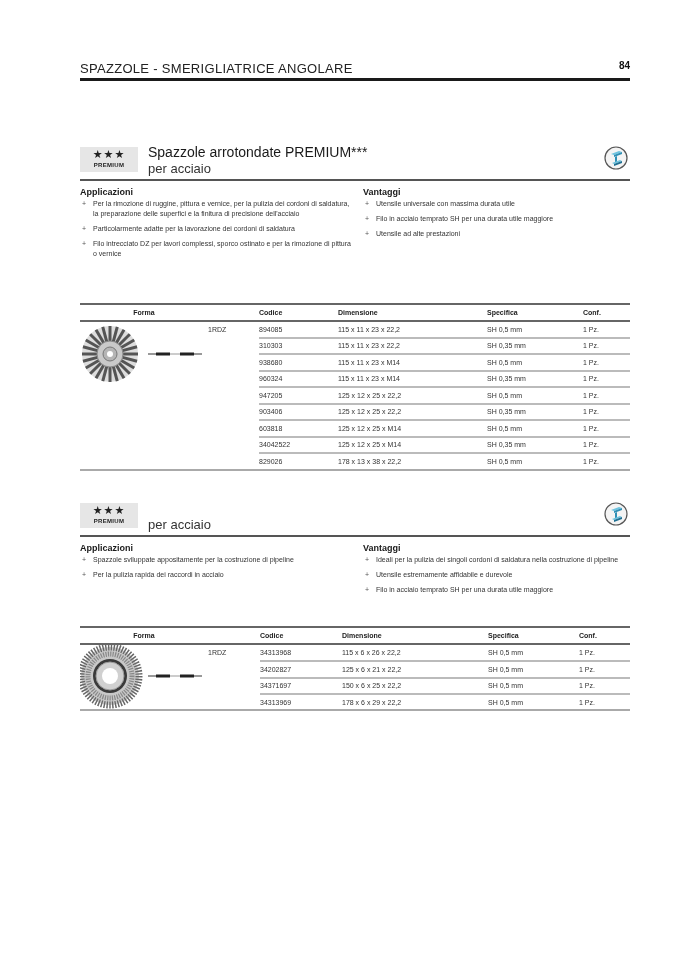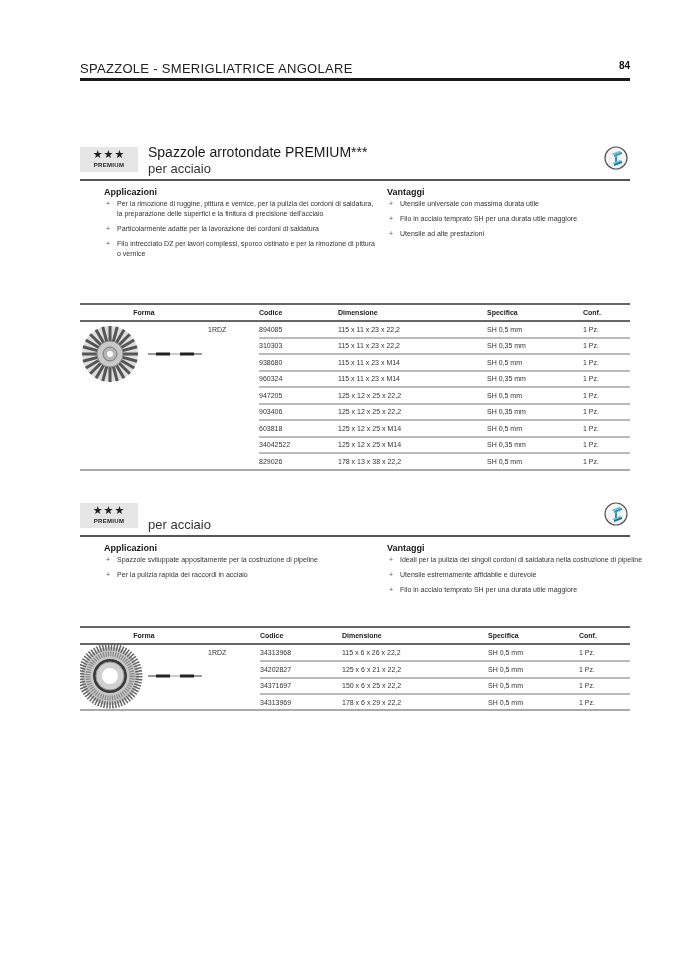--- a/index.html
+++ b/index.html
@@ -13,21 +13,21 @@
   .section { position: absolute; left: 80px; width: 550px; }
   .sec-head { position: relative; height: 40px; }
   .badge { position: absolute; left: 0; top: 7px; width: 58px; height: 25px; background: #e6e6e6; text-align: center; }
   .badge .stars { font-size: 11px; line-height: 13px; letter-spacing: 1px; color: #222; padding-top: 1px; }
   .badge .plabel { font-size: 6px; font-weight: bold; letter-spacing: 0.3px; color: #222; line-height: 9px; }
   .sec-title { position: absolute; left: 68px; top: 4px; font-size: 14px; font-weight: normal; color: #1a1a1a; }
   .sec-sub { position: absolute; left: 68px; top: 21px; font-size: 13px; color: #333; }
   .steel-icon { position: absolute; right: 2px; top: 6px; width: 24px; height: 24px; }
   .sec-rule { position: absolute; left: 0; top: 39px; width: 550px; height: 2px; background: #555; }
 
-  .cols { position: relative; margin-left: 24px; }
+  .cols { position: relative; }
   .col { position: absolute; top: 0; }
   .col h4 { margin: 0 0 2px 0; font-size: 9px; font-weight: bold; color: #1a1a1a; }
   .col ul { list-style: none; margin: 0; padding: 0; }
   .col li { position: relative; padding-left: 13px; font-size: 7px; line-height: 10px; margin-bottom: 5px; color: #333; }
   .col li .plus { position: absolute; left: 2px; top: 0; color: #555; }
 
   table.prod { position: absolute; left: 0; border-collapse: collapse; width: 550px; }
   table.prod th { font-size: 7px; font-weight: bold; text-align: left; height: 15px; padding: 0; color: #222;
                   border-top: 2px solid #666; border-bottom: 2px solid #666; }
   table.prod td { font-size: 7px; height: 14.5px; padding: 0; color: #333; }

